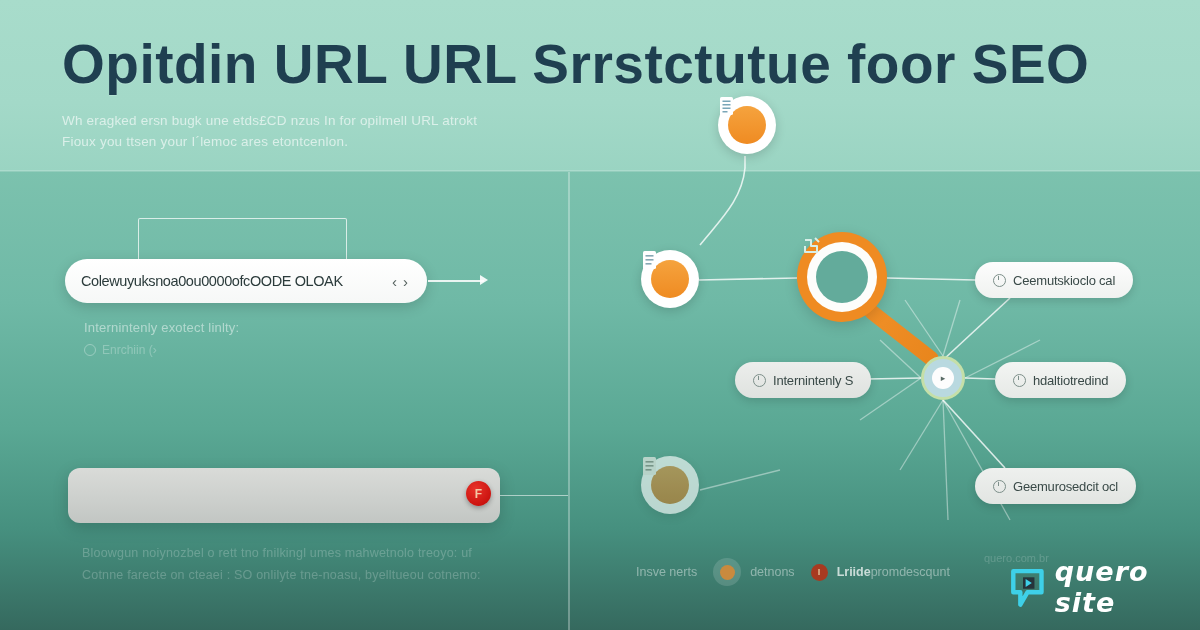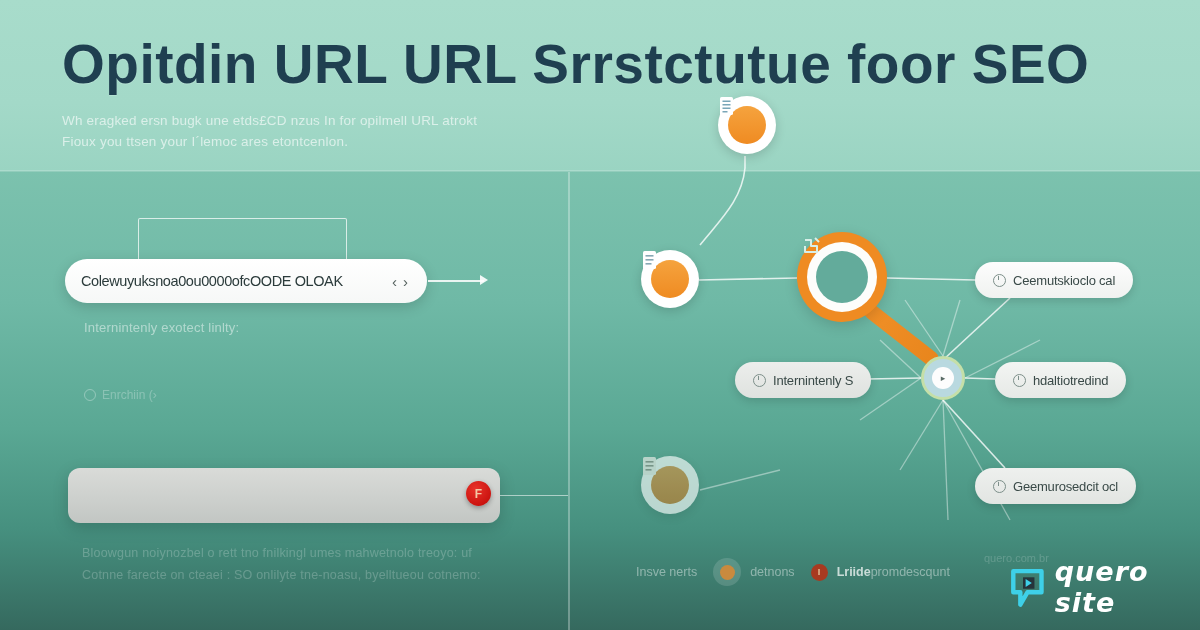--- a/index.html
+++ b/index.html
@@ -115,21 +115,20 @@
     letter-spacing: 0.2px;
   }
   .left-subnote {
     position: absolute;
     left: 84px; top: 343px;
     font-size: 12px;
     color: rgba(255,255,255,0.27);
     display: flex;
     align-items: center;
     gap: 6px;
-    margin-top: 45px;
   }
   .mini-ring {
     width: 10px; height: 10px;
     border-radius: 50%;
     border: 1.3px solid rgba(255,255,255,0.32);
     display: inline-block;
   }
 
   .grey-bar {
     position: absolute;

